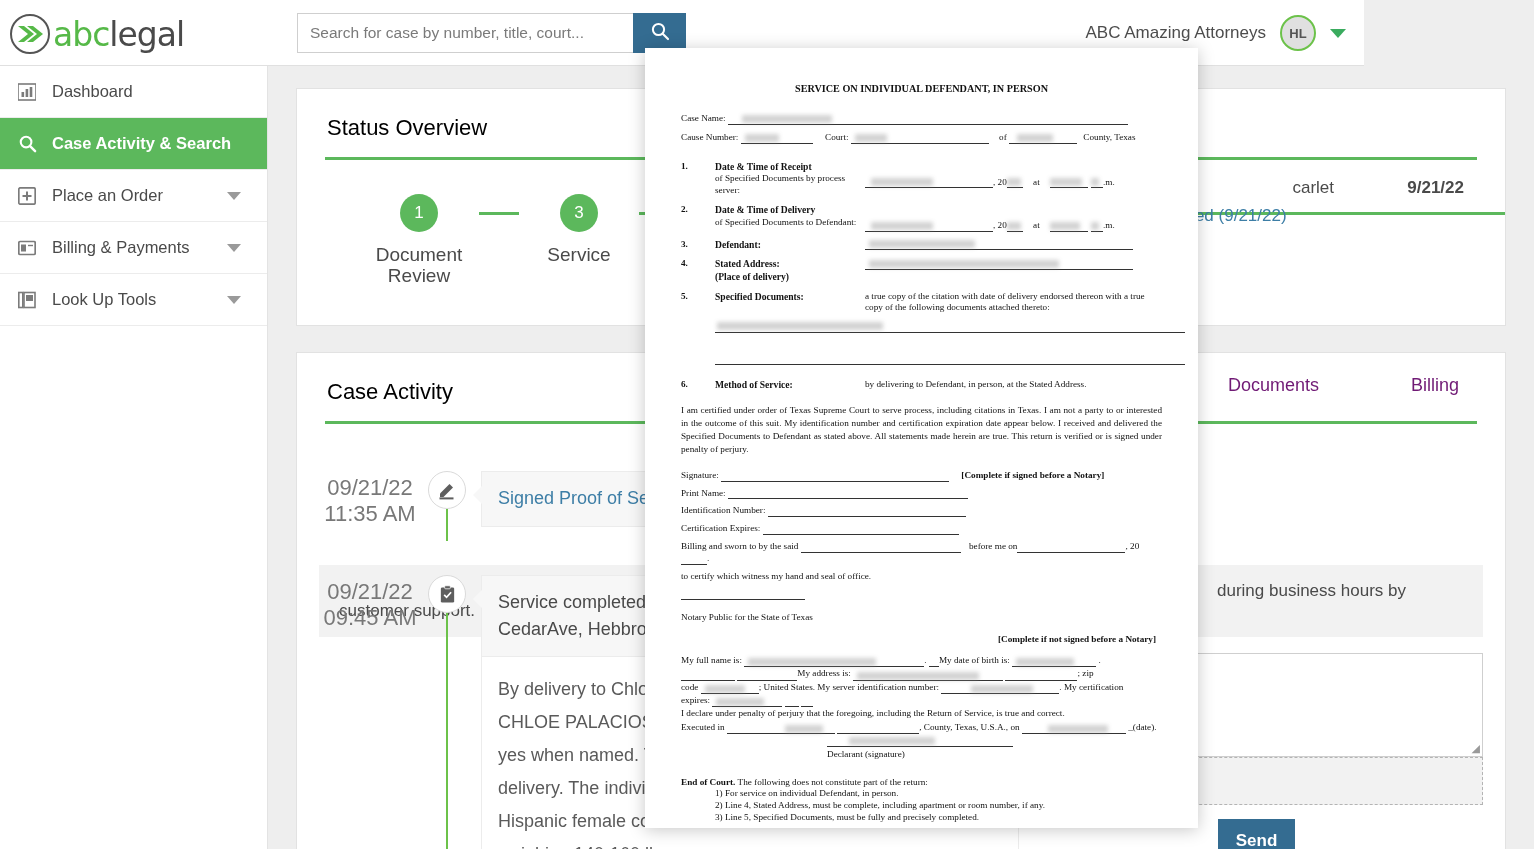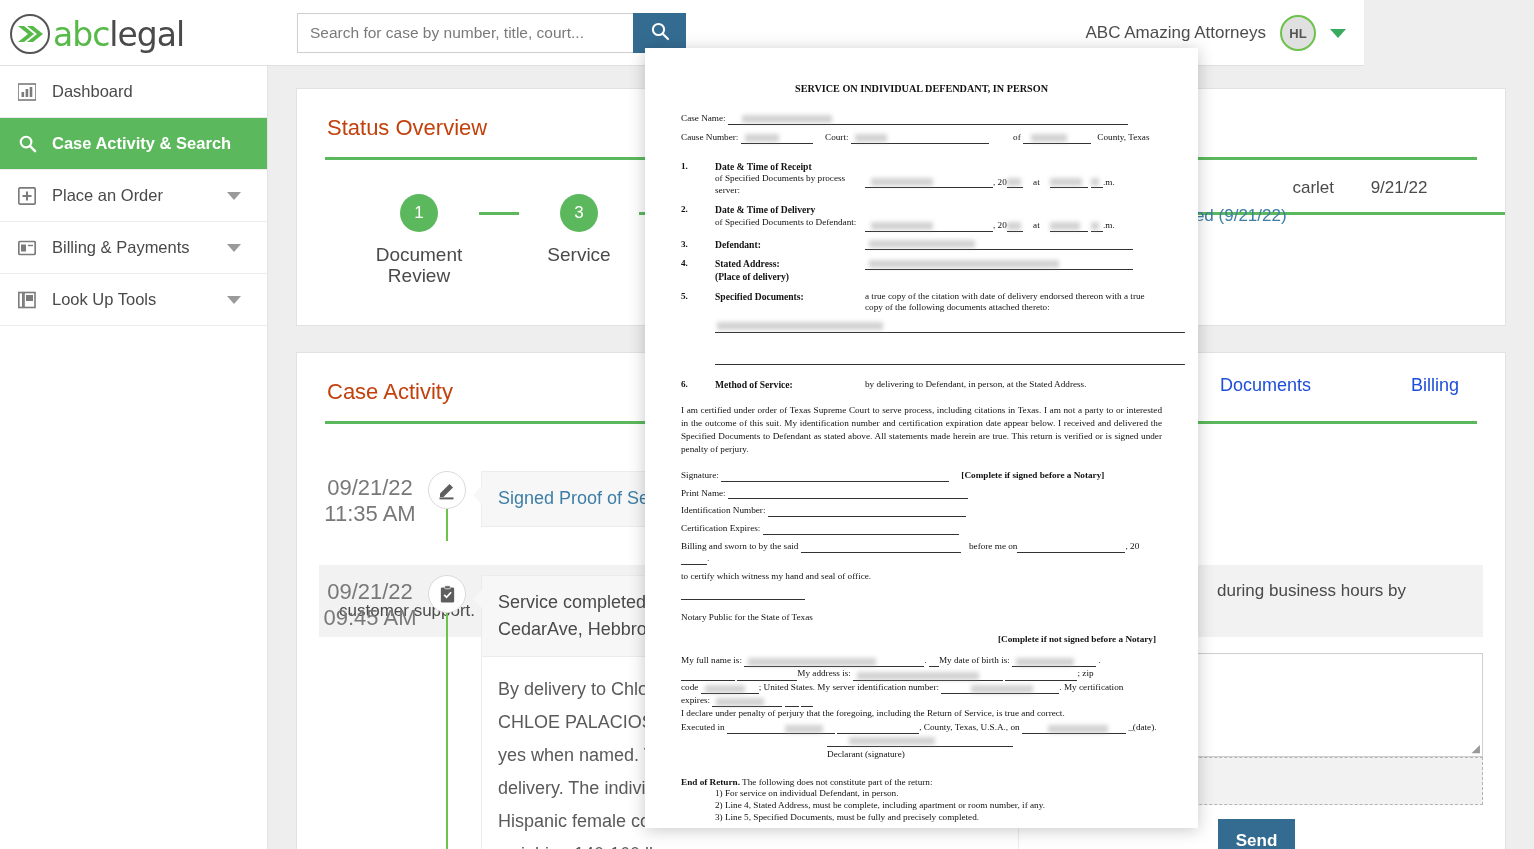--- a/index.html
+++ b/index.html
@@ -93,21 +93,21 @@
   .content {
     position: absolute; left: 268px; top: 66px;
     width: 1266px; height: 783px; background: #eeeeee;
     z-index: 10;
   }
   .card {
     position: absolute; background: #fff;
     border: 1px solid #e2e2e2;
   }
   .card-title {
-    font-size: 22px; color: #c2410c; padding: 26px 0 16px 30px;
+    font-size: 22px; color: #000000; padding: 26px 0 16px 30px;
   }
   .green-rule {
     height: 3px; background: #5cb85c; margin: 0 28px;
   }
 
   
   #status-card { left: 28px; top: 22px; width: 1210px; height: 238px; }
   .stepper { display: flex; align-items: flex-start; margin-top: 34px; padding-left: 62px; }
   .step { width: 120px; text-align: center; position: relative; }
   .step-circle {
@@ -125,28 +125,28 @@
   
   #detail-rows {
     position: absolute; left: 28px; top: 22px; width: 1210px;
     padding: 90px 34px 0 0; pointer-events: none;
   }
   .detail-row {
     display: flex; justify-content: flex-end; gap: 0;
     font-size: 17px; color: #4a4a4a; padding-right: 8px;
   }
   .detail-name { color: #4a4a4a; }
-  .detail-date { width: 130px; text-align: center; }
+  .detail-date { width: 130px; text-align: right; font-weight: bold; }
   .detail-link { color: #3d7ea6; font-size: 17px; padding-right: 8px; }
 
   
   #activity-card { left: 28px; top: 286px; width: 1210px; height: 560px; }
   .tabs {
     position: absolute; right: 0; top: 22px;
-    display: flex; gap: 8px; font-size: 18px; color: #1d4ed8;
+    display: flex; gap: 0; font-size: 18px; color: #701a75;
   }
   .tab { padding: 0 46px; cursor: pointer; }
 
   .timeline { position: absolute; left: 22px; top: 118px; width: 700px; }
   .tl-row { display: flex; position: relative; }
   .tl-time {
     width: 102px; text-align: center; font-size: 22px;
     color: #787878; line-height: 26px; padding-top: 4px;
   }
   .tl-axis { width: 52px; position: relative; display: flex; justify-content: center; }
@@ -453,21 +453,21 @@
       <span class="fld" style="width:400px;position:relative;">
         <span class="blur" style="width:90px;margin-left:14px;"></span>
       </span>
     </div>
 
     <div class="rowline">
       <span>Cause Number:</span>
       <span class="fld" style="width:72px;"><span class="blur" style="width:34px;margin-left:4px;"></span></span>
       <span style="margin-left:10px;">Court:</span>
       <span class="fld" style="width:138px;"><span class="blur" style="width:32px;margin-left:4px;"></span></span>
-      <span style="margin-left:22px;">of</span>
+      <span style="margin-left:8px;">of</span>
       <span class="fld" style="width:68px;"><span class="blur" style="width:36px;margin-left:8px;"></span></span>
       <span style="margin-left:4px;">County, Texas</span>
     </div>
 
     <div style="height:10px;"></div>
 
     <div class="numrow">
       <div class="n">1.</div>
       <div class="lbl">
         <b>Date &amp; Time of Receipt</b><br>
@@ -587,21 +587,21 @@
       <span class="fld" style="width:104px;"><span class="blur" style="width:60px;margin-left:26px;"></span></span>
       <span>_(date).</span>
     </div>
 
     <div style="margin-left:146px;margin-top:2px;">
       <div class="fld" style="width:186px;display:block;height:11px;"><span class="blur" style="width:86px;margin-left:22px;"></span></div>
       <div style="margin-top:2px;">Declarant (signature)</div>
     </div>
 
     <div style="margin-top:16px;">
-      <b>End of Return.</b>
+      <b>End of Court.</b>
       <span>The following does not constitute part of the return:</span>
       <div style="margin-left:34px;">1) For service on individual Defendant, in person.</div>
       <div style="margin-left:34px;">2) Line 4, Stated Address, must be complete, including apartment or room number, if any.</div>
       <div style="margin-left:34px;">3) Line 5, Specified Documents, must be fully and precisely completed.</div>
     </div>
 
   </div>
 </div>
 
 </body></html>

